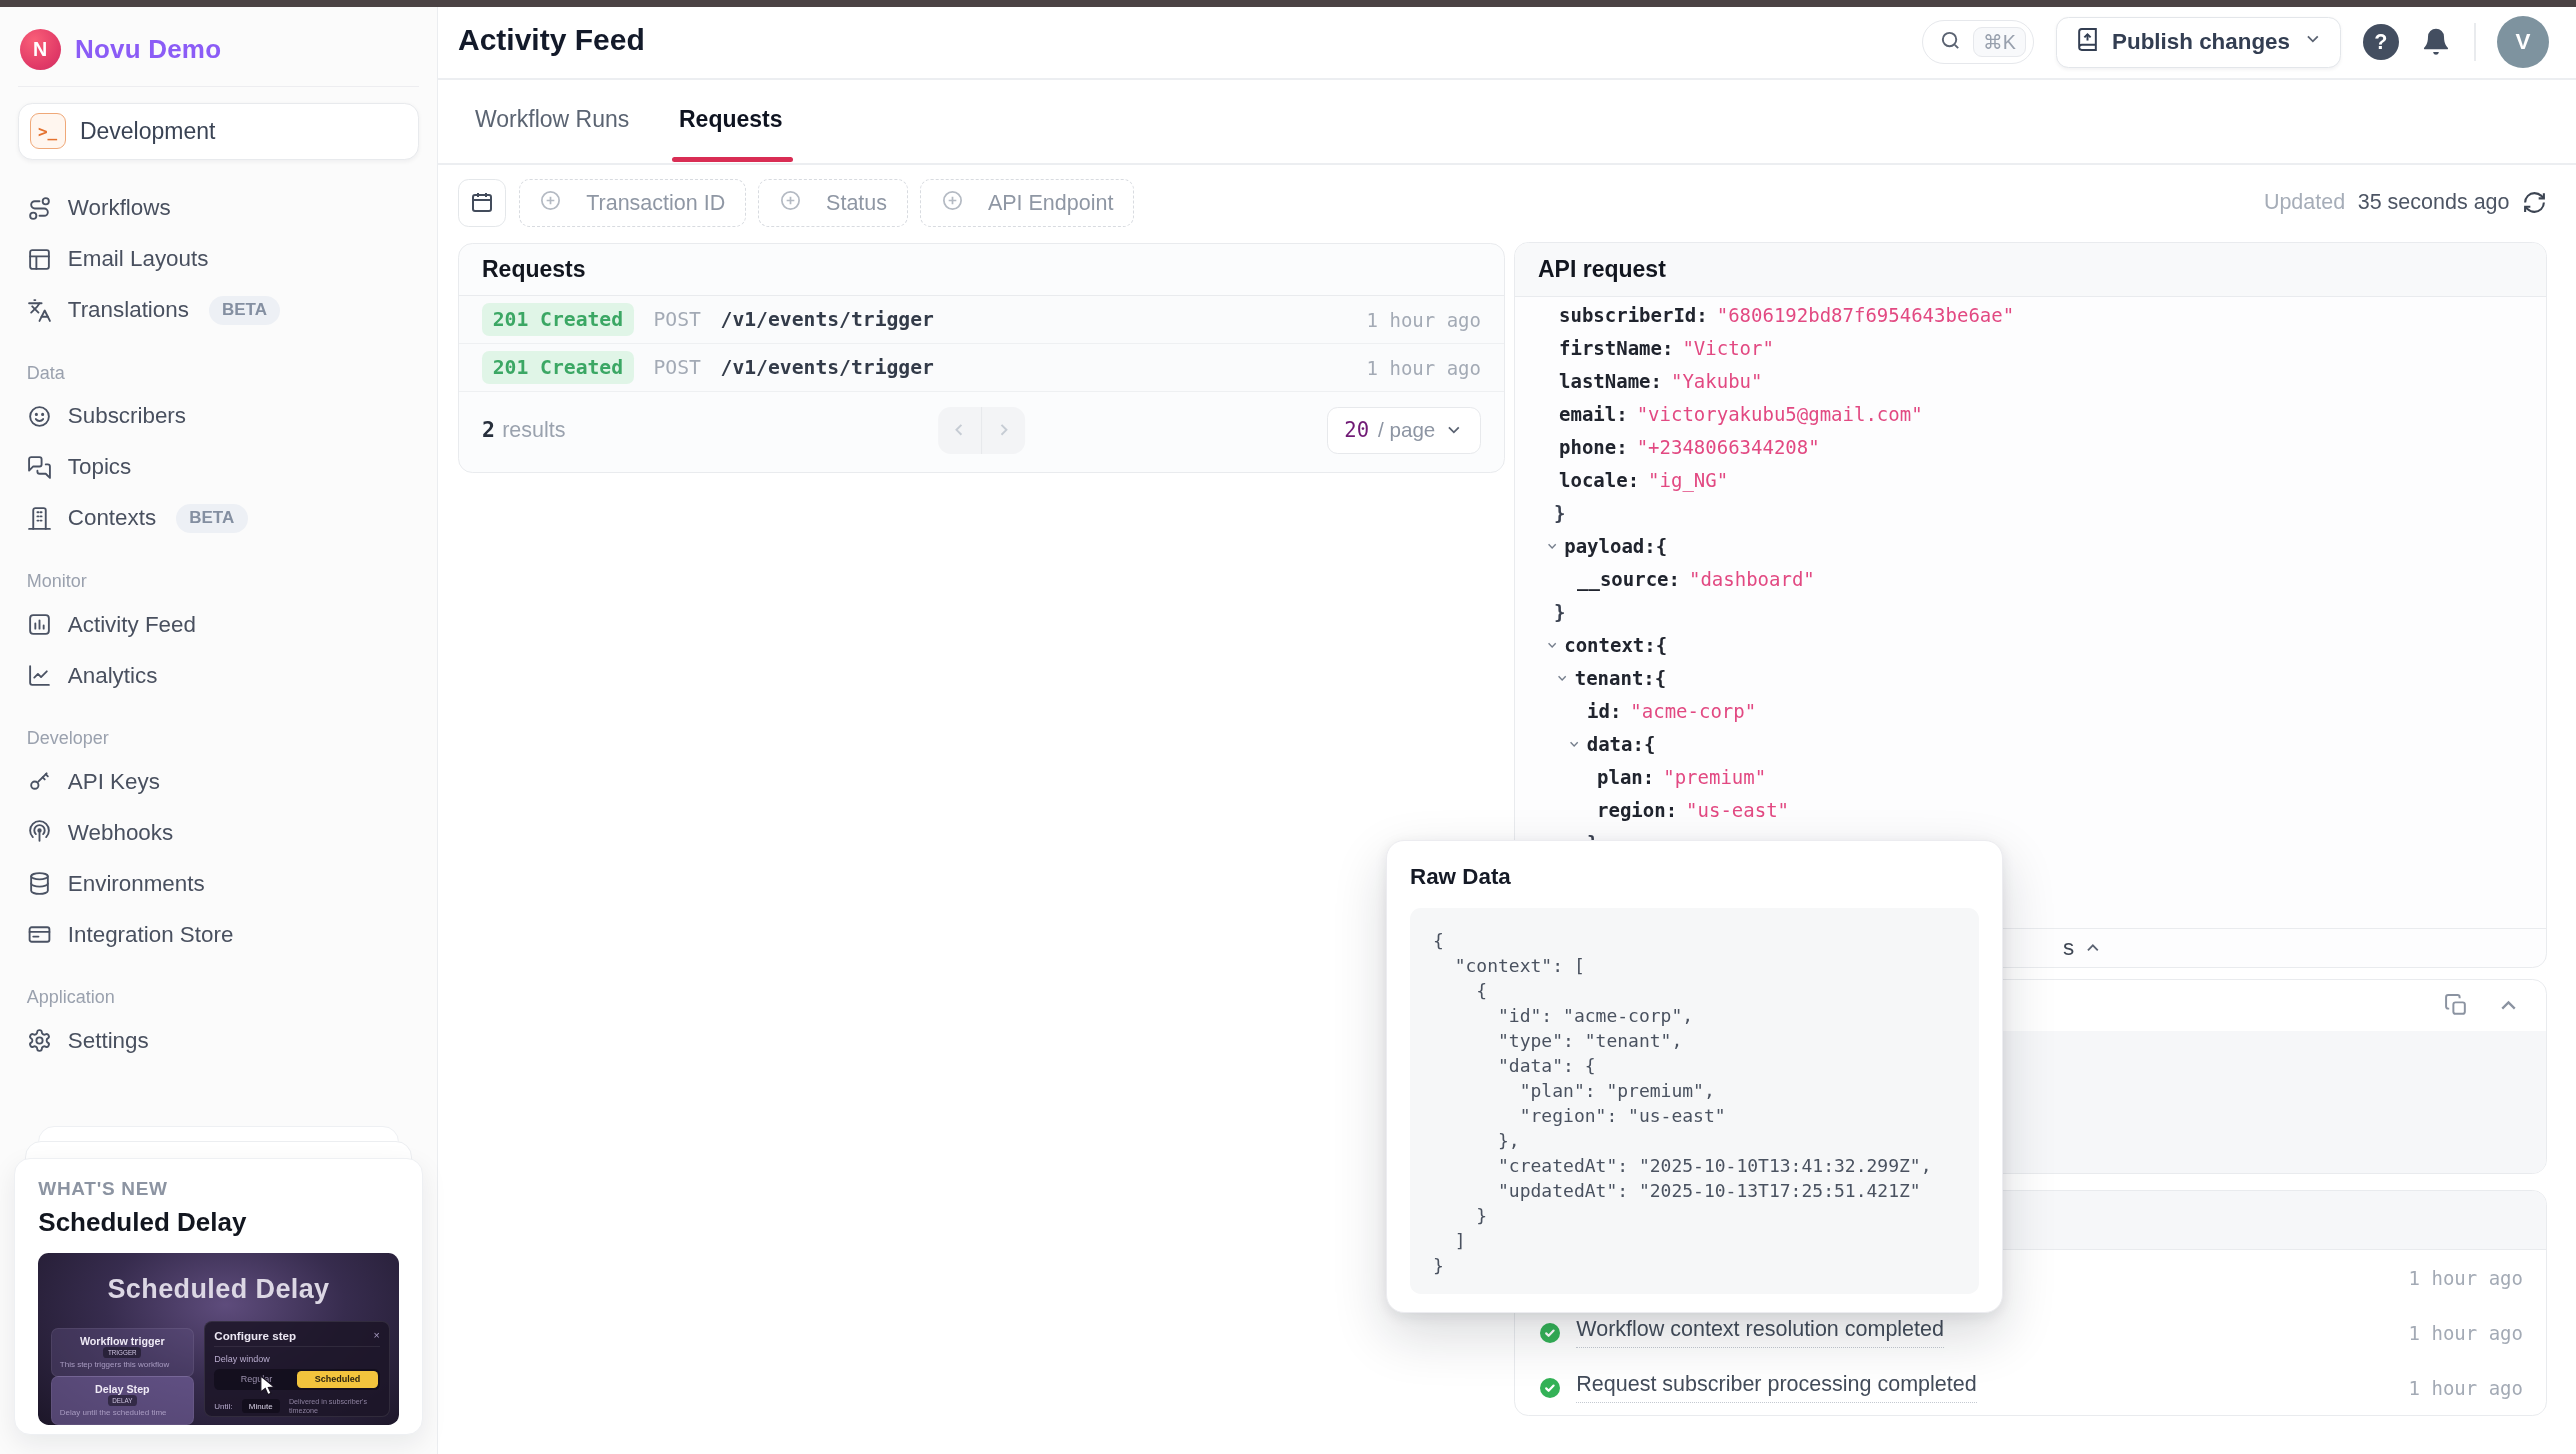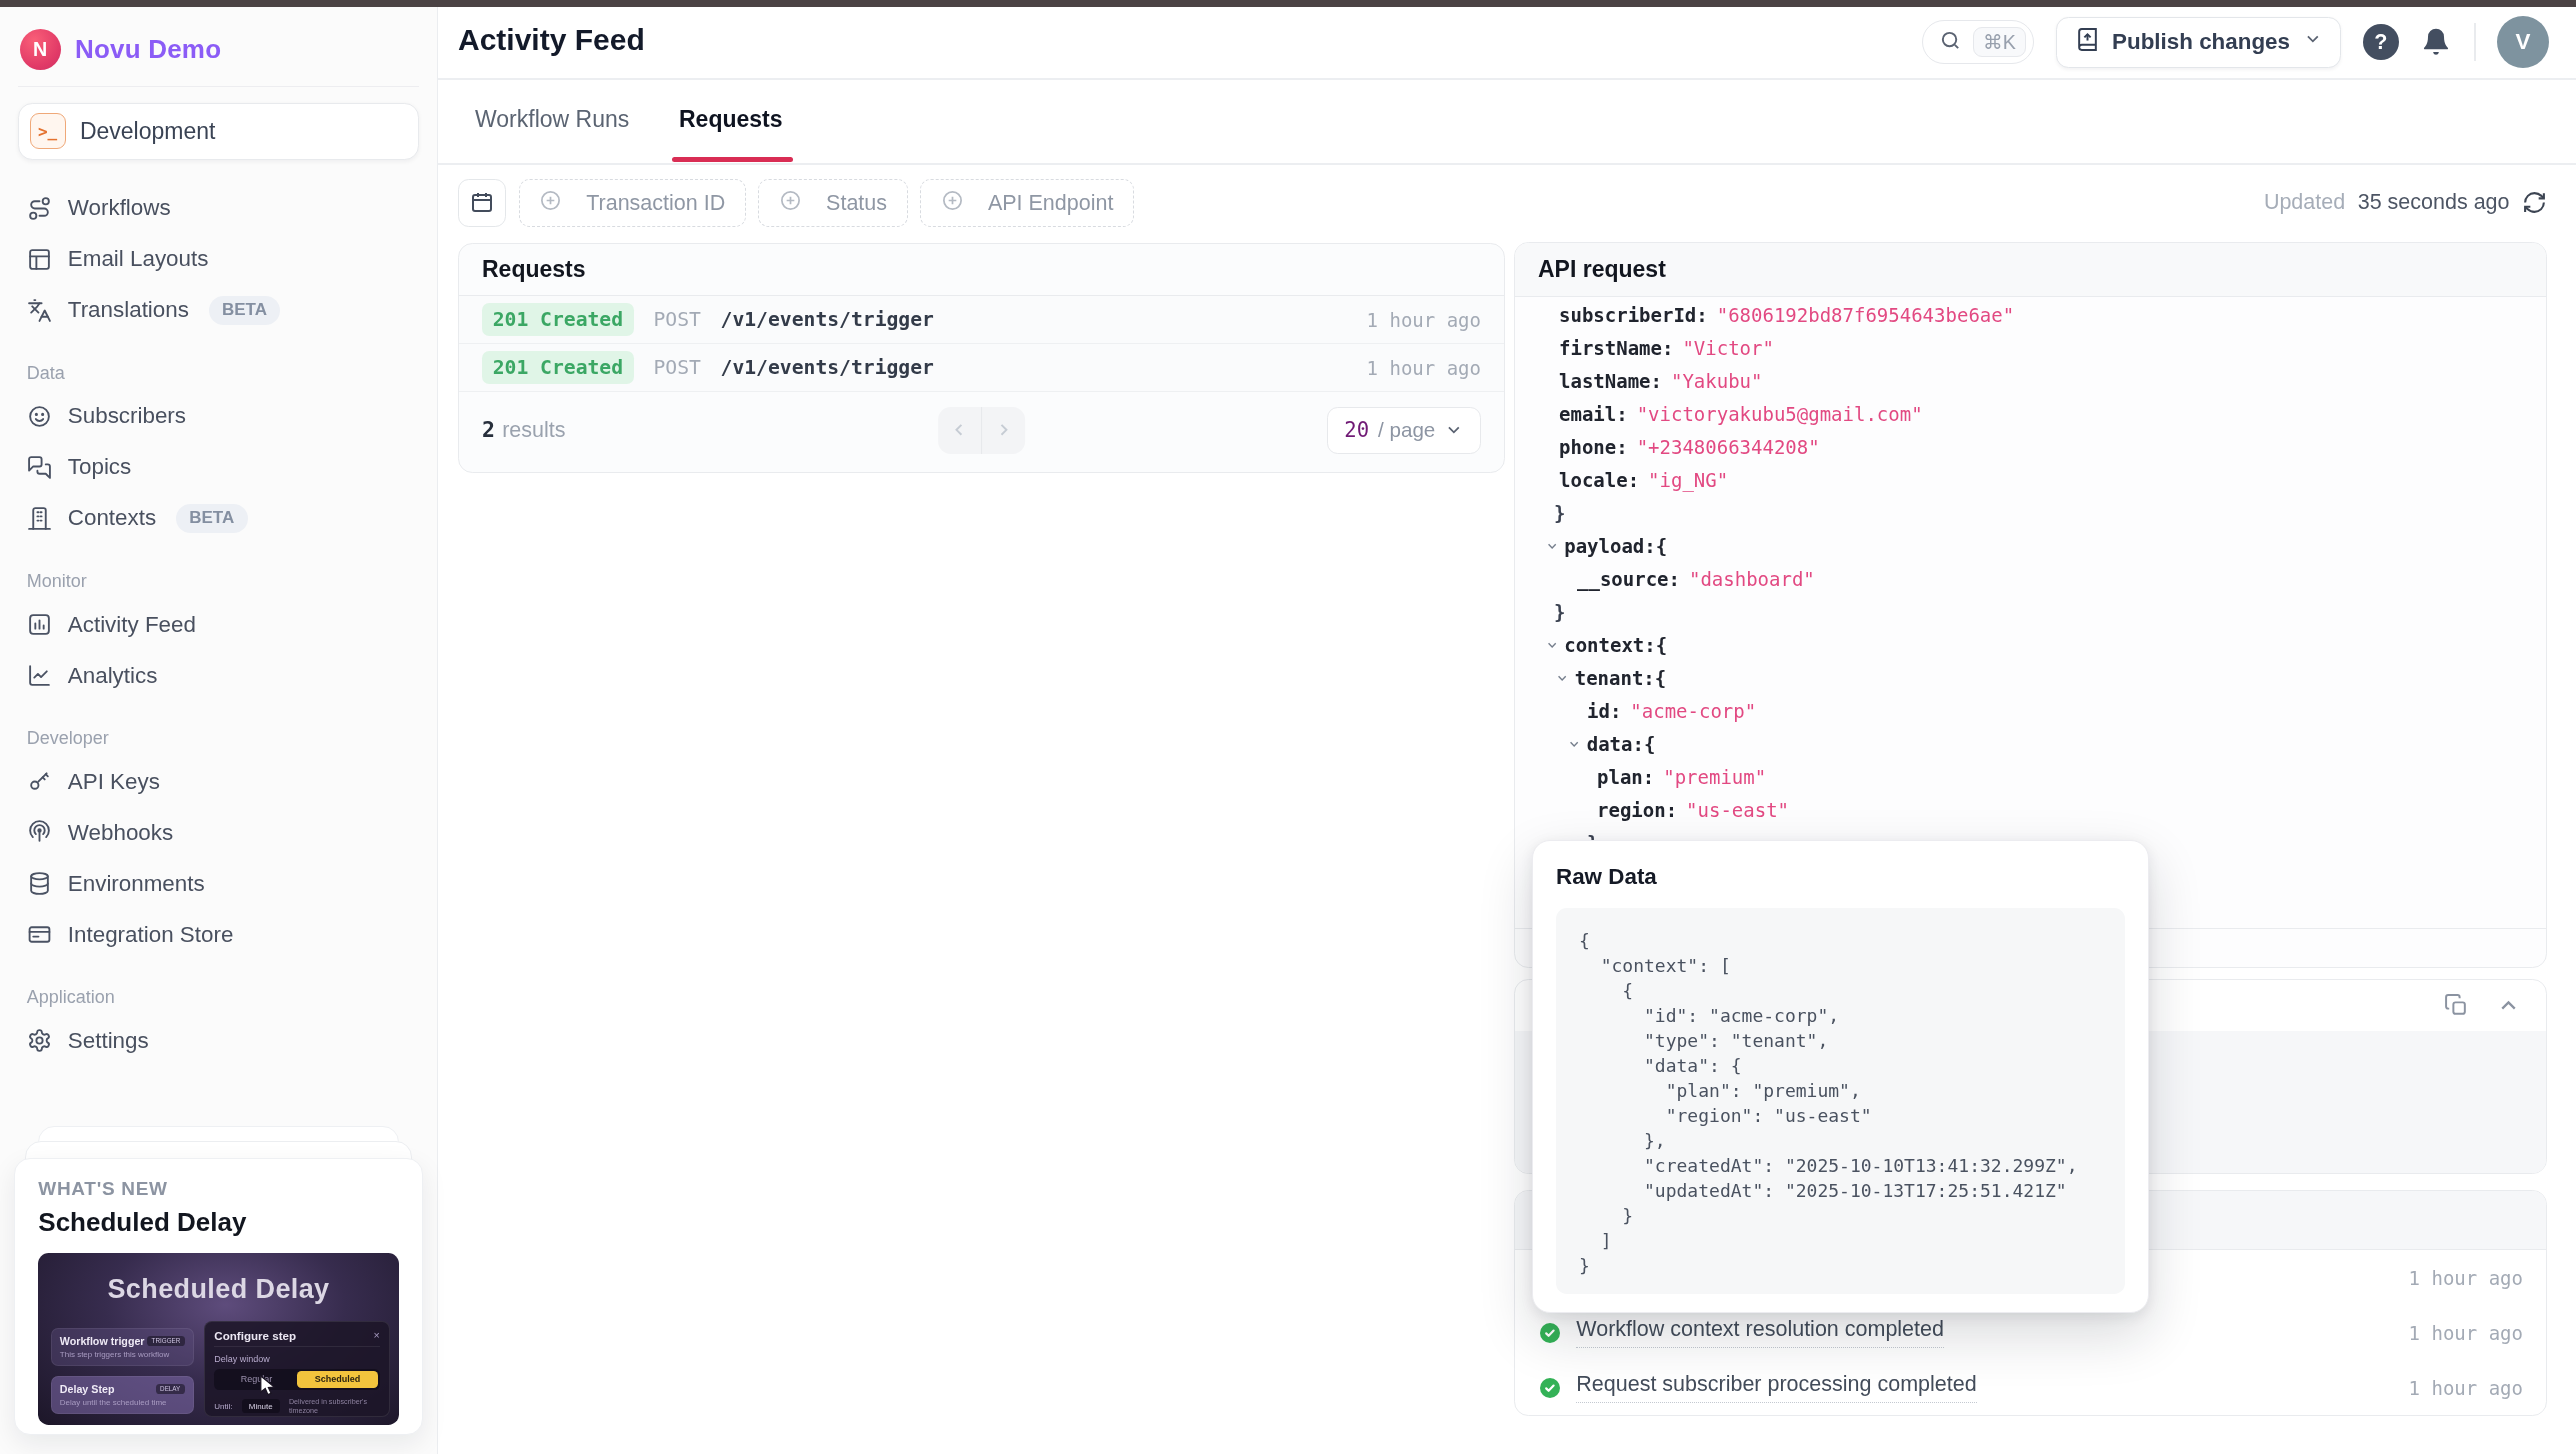--- a/index.html
+++ b/index.html
@@ -31,21 +31,21 @@
   .wn-stack1 { left:38px; right:38px; bottom:292px; }
   .wn-stack2 { left:25px; right:25px; bottom:277px; border-color:#eceef1; }
   .wn-card { position:absolute; left:14.3px; right:14.3px; bottom:19.7px; height:277px; background:#fff; border:1.8px solid #eef0f3; border-radius:16px; box-shadow:0 9px 27px rgba(16,24,40,.08); padding:19.7px 23px; cursor:pointer; }
   .wn-eyebrow { font-size:19px; font-weight:700; letter-spacing:0.7px; color:#8c94a2; }
   .wn-title { font-size:26px; font-weight:700; color:#12161f; margin-top:7.2px; }
   .wn-img { margin-top:14.3px; height:172px; border-radius:10.7px; overflow:hidden; position:relative; background:radial-gradient(ellipse at 52% 30%, #5e4c7c 0%, #372c4e 45%, #1c1628 100%); }
   .wn-headline { text-align:center; margin-top:21.5px; font-size:27px; font-weight:600; color:#dcd7e4; letter-spacing:0.4px; }
   .wn-mini-card { position:absolute; left:12.5px; width:143px; border-radius:7.2px; padding:6.3px 8px; background:rgba(96,80,128,.40); border:0.9px solid rgba(255,255,255,.07); }
   .wn-mini-card.c1 { top:75px; }
   .wn-mini-card.c2 { top:123px; background:rgba(136,114,182,.50); }
-  .wn-mc-row { display:flex; justify-content:space-between; align-items:center; }
+  .wn-mc-row { display:flex; justify-content:space-between; align-items:center;flex-direction:column; }
   .wn-mc-title { font-size:10.7px; color:#efeaf6; font-weight:600; }
   .wn-mc-badge { font-size:6.3px; color:#cfc5e2; background:rgba(20,16,30,.55); border-radius:3.6px; padding:1.8px 4.5px; }
   .wn-mc-sub { font-size:8px; color:#a99cc2; margin-top:2.7px; }
   .wn-panel { position:absolute; left:166px; right:9px; top:68px; bottom:7.2px; background:rgba(28,22,40,.88); border:0.9px solid rgba(255,255,255,.09); border-radius:8px; padding:7.2px 9px; }
   .wn-p-head { display:flex; justify-content:space-between; align-items:center; border-bottom:0.9px solid rgba(255,255,255,.08); padding-bottom:4.5px; }
   .wn-p-title { font-size:11.6px; color:#ece7f3; font-weight:600; }
   .wn-p-close { font-size:10.7px; color:#a79bc0; }
   .wn-p-label { font-size:9px; color:#b8acce; margin-top:6.3px; }
   .wn-toggle { display:flex; margin-top:5.4px; background:rgba(16,12,26,.75); border-radius:5.4px; padding:1.8px; }
   .wn-t-left { flex:1; text-align:center; font-size:9px; color:#9b90ad; padding:3.6px 0; }
@@ -131,21 +131,21 @@
 
   
   .panel-c { position:absolute; left:1514px; top:1190px; width:1033px; height:226px; border:1.8px solid #e9ebee; border-radius:14.3px; background:#fff; overflow:hidden; }
   .pc-strip { height:59px; background:#f6f7f9; border-bottom:1.8px solid #e9ebee; }
   .ev-row { height:55px; display:flex; align-items:center; padding:0 23px; gap:14.3px; }
   .ev-check { width:24px; height:24px; flex:0 0 24px; }
   .ev-label { font-size:21.5px; color:#434c5a; border-bottom:1.8px dotted #c4c9d1; padding-bottom:4.5px; cursor:pointer; }
   .ev-time { margin-left:auto; font-family:"DejaVu Sans Mono",monospace; font-size:19px; color:#a3aab5; }
 
   
-  .popover { position:absolute; left:1532px; top:840px; width:617px; height:473px; background:#fff; border:0.9px solid #ececf0; border-radius:18px; box-shadow:0 21.5px 54px rgba(16,24,40,.16), 0 3.6px 12.5px rgba(16,24,40,.08); z-index:50; padding:23px; }
+  .popover { position:absolute; left:1386px; top:840px; width:617px; height:473px; background:#fff; border:0.9px solid #ececf0; border-radius:18px; box-shadow:0 21.5px 54px rgba(16,24,40,.16), 0 3.6px 12.5px rgba(16,24,40,.08); z-index:50; padding:23px; }
   .pop-title { font-size:22.4px; font-weight:700; color:#151a26; }
   .pop-code { margin-top:18px; height:386px; background:#f6f7f8; border-radius:10.7px; padding:19.7px 23px; overflow:hidden; }
   .pop-code pre { font-family:"DejaVu Sans Mono",monospace; font-size:18px; line-height:25px; color:#4a5260; }
 </style>
 </head>
 <body>
 
 <div id="app">
   <div class="top-strip"></div>
 

